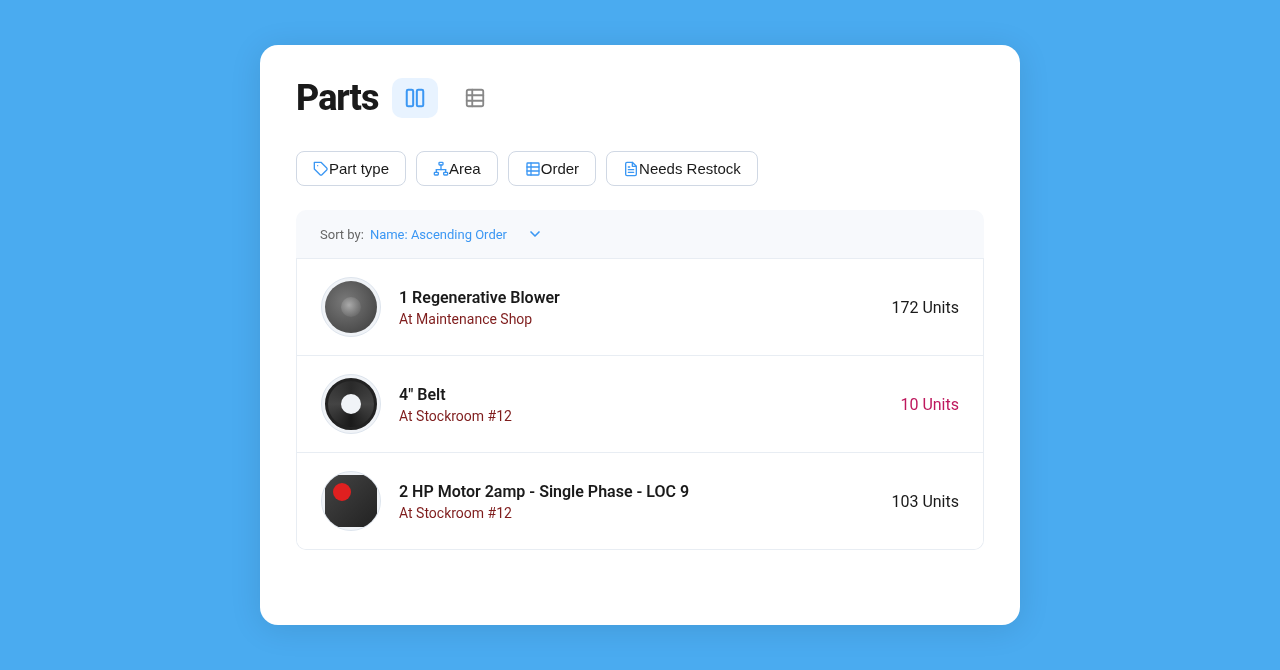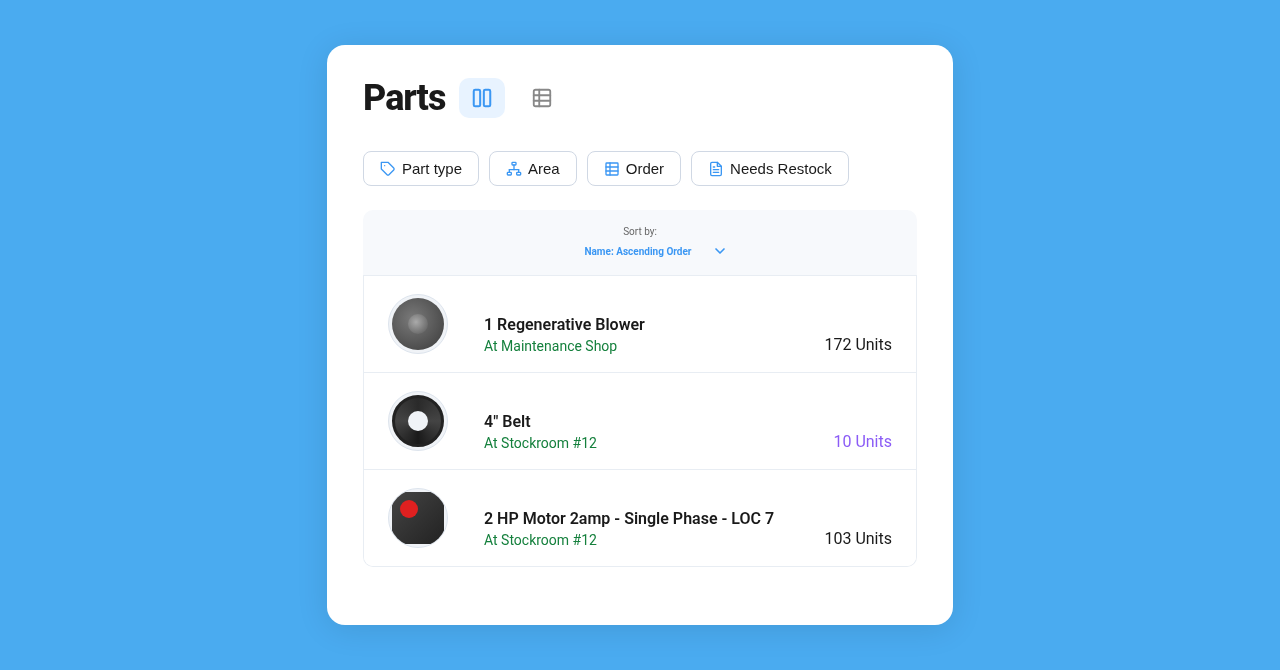--- a/index.html
+++ b/index.html
@@ -8,21 +8,21 @@
       display: flex;
       justify-content: center;
       align-items: center;
       min-height: 100vh;
       font-family: -apple-system, BlinkMacSystemFont, 'Segoe UI', Roboto, sans-serif;
     }
     .card {
       background: #fff;
       border-radius: 18px;
       padding: 32px 36px 36px 36px;
-      width: 626px;
+      width: 760px;
       min-height: 580px;
       box-shadow: 0 4px 32px rgba(0,0,0,0.10);
     }
     .header {
       display: flex;
       align-items: center;
       gap: 14px;
       margin-bottom: 32px;
     }
     .title {
@@ -51,21 +51,21 @@
     }
     .filters {
       display: flex;
       gap: 10px;
       flex-wrap: wrap;
       margin-bottom: 24px;
     }
     .filter-btn {
       display: flex;
       align-items: center;
-      gap: 6px;
+      gap: 0;
       padding: 8px 16px;
       border: 1.5px solid #d0d8e4;
       border-radius: 8px;
       background: #fff;
       color: #1a1a1a;
       font-size: 15px;
       cursor: pointer;
       font-weight: 500;
     }
     .filter-btn svg {
@@ -73,52 +73,50 @@
       height: 16px;
       color: #3B97F3;
     }
     .sort-bar {
       background: #f7f9fc;
       border-radius: 10px 10px 0 0;
       padding: 16px 24px;
       display: flex;
       align-items: center;
       gap: 6px;
-      font-size: 10px;
+      font-size: 13px;
       color: #555;
       border-bottom: 1px solid #e8edf3;
-      flex-direction: column;
     }
     .sort-label {
       color: #666;
       font-weight: 400;
     }
     .sort-value {
       color: #3B97F3;
-      font-weight: 700;
+      font-weight: 400;
       display: flex;
       align-items: center;
       gap: 20px;
       cursor: pointer;
-      margin-left: 32px;
     }
     .sort-value svg {
       width: 16px;
       height: 16px;
     }
     .parts-list {
       border: 1px solid #e8edf3;
       border-top: none;
       border-radius: 0 0 10px 10px;
       overflow: hidden;
     }
     .part-row {
       display: flex;
-      align-items: flex-end;
-      gap: 36px;
+      align-items: center;
+      gap: 18px;
       padding: 18px 24px;
       border-bottom: 1px solid #e8edf3;
       background: #fff;
       cursor: pointer;
     }
     .part-row:last-child {
       border-bottom: none;
     }
     .part-img-wrap {
       width: 60px;
@@ -193,32 +191,32 @@
       min-width: 0;
     }
     .part-name {
       font-size: 16px;
       font-weight: 600;
       color: #1a1a1a;
       margin-bottom: 4px;
     }
     .part-location {
       font-size: 14px;
-      color: #15803d;
+      color: #7f1d1d;
       font-weight: 400;
     }
     .part-units {
       font-size: 16px;
       font-weight: 400;
       color: #1a1a1a;
       white-space: nowrap;
       margin-left: auto;
     }
     .part-units.low {
-      color: #8b5cf6;
+      color: #be185d;
     }
   </style>
 </head>
 <body>
 
 <div class="card">
   <div class="header">
     <h1 class="title">Parts</h1>
     <button class="view-btn active" title="Columns view">
       <svg viewBox="0 0 24 24" fill="none" stroke="#3B97F3" stroke-width="2.2" stroke-linecap="round" stroke-linejoin="round">
@@ -309,21 +307,21 @@
           <div class="part-location">At Stockroom #12</div>
         </div>
         <div class="part-units low">10 Units</div>
       </div>
 
       <div class="part-row">
         <div class="part-img-wrap">
           <div class="part-img-motor"></div>
         </div>
         <div class="part-info">
-          <div class="part-name">2 HP Motor 2amp - Single Phase - LOC 7</div>
+          <div class="part-name">2 HP Motor 2amp - Single Phase - LOC 9</div>
           <div class="part-location">At Stockroom #12</div>
         </div>
         <div class="part-units">103 Units</div>
       </div>
 
     </div>
   </div>
 </div>
 
 </body></html>

